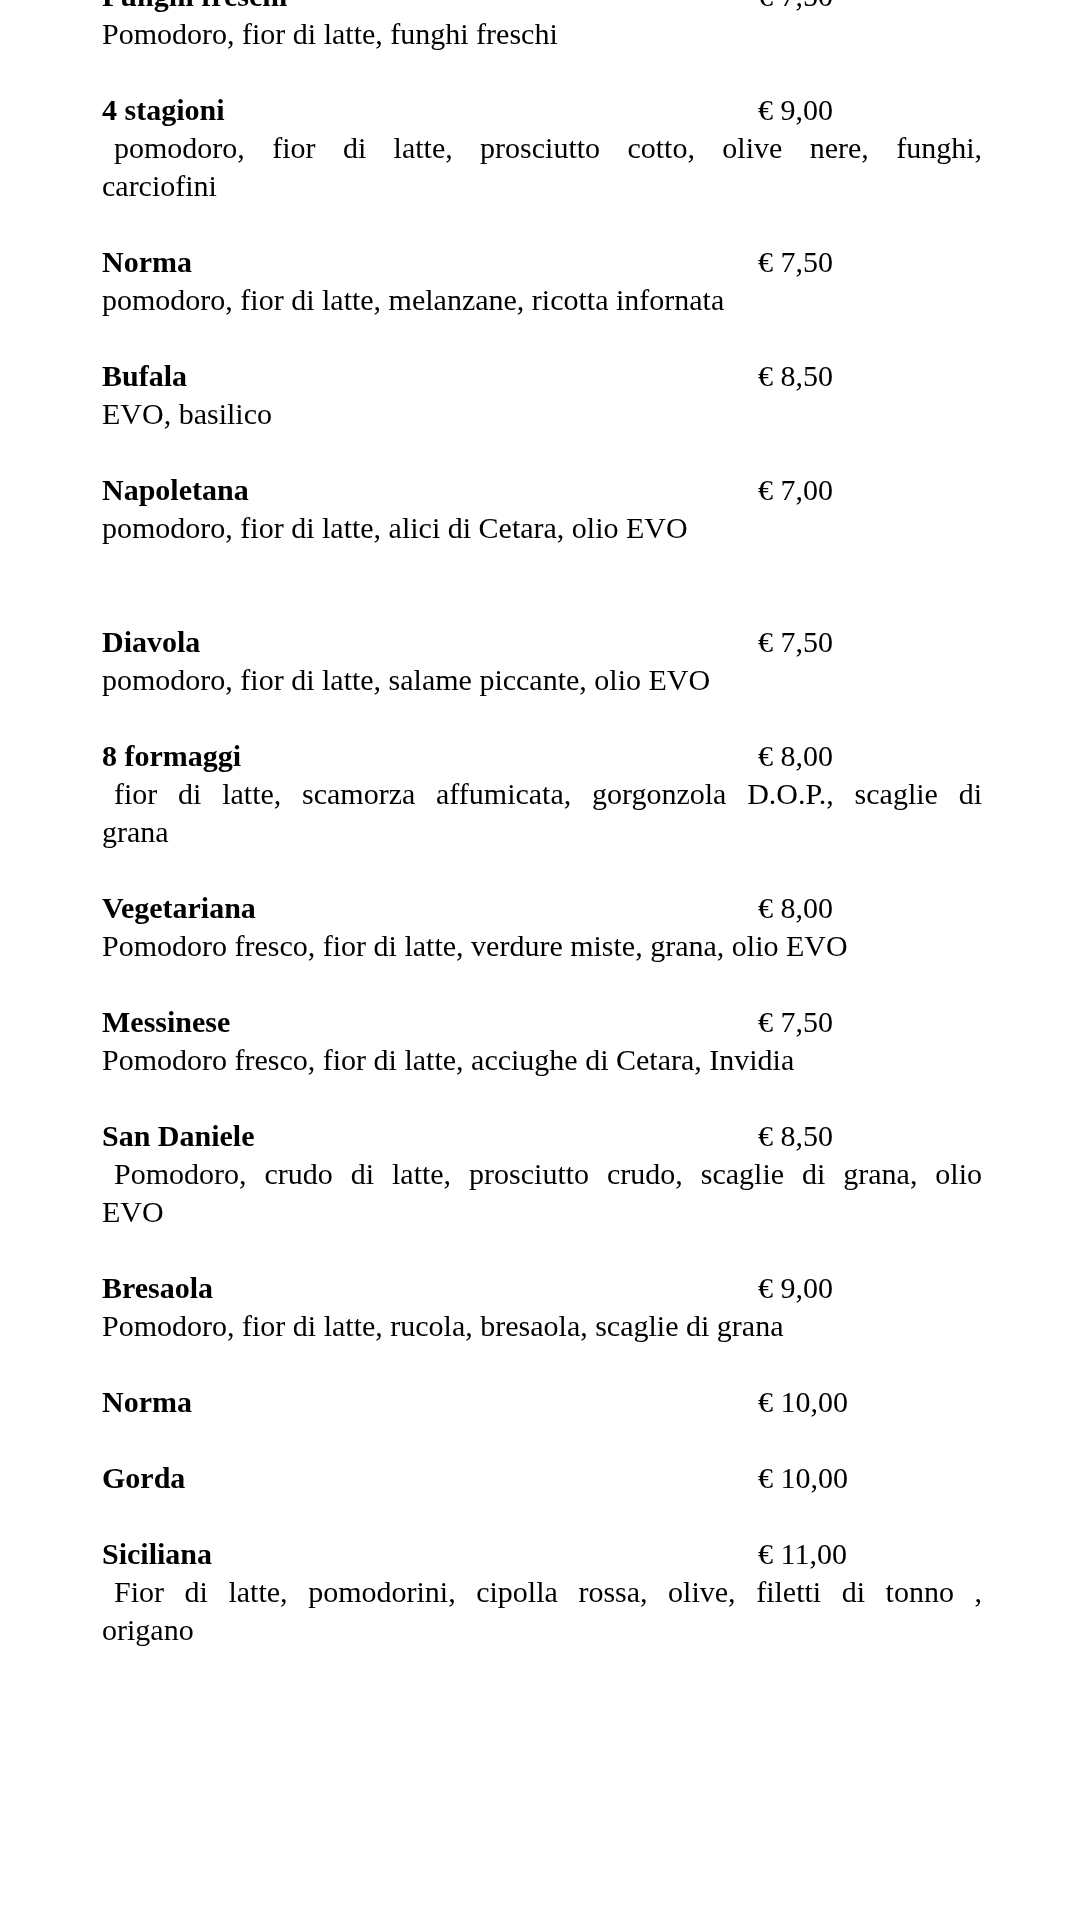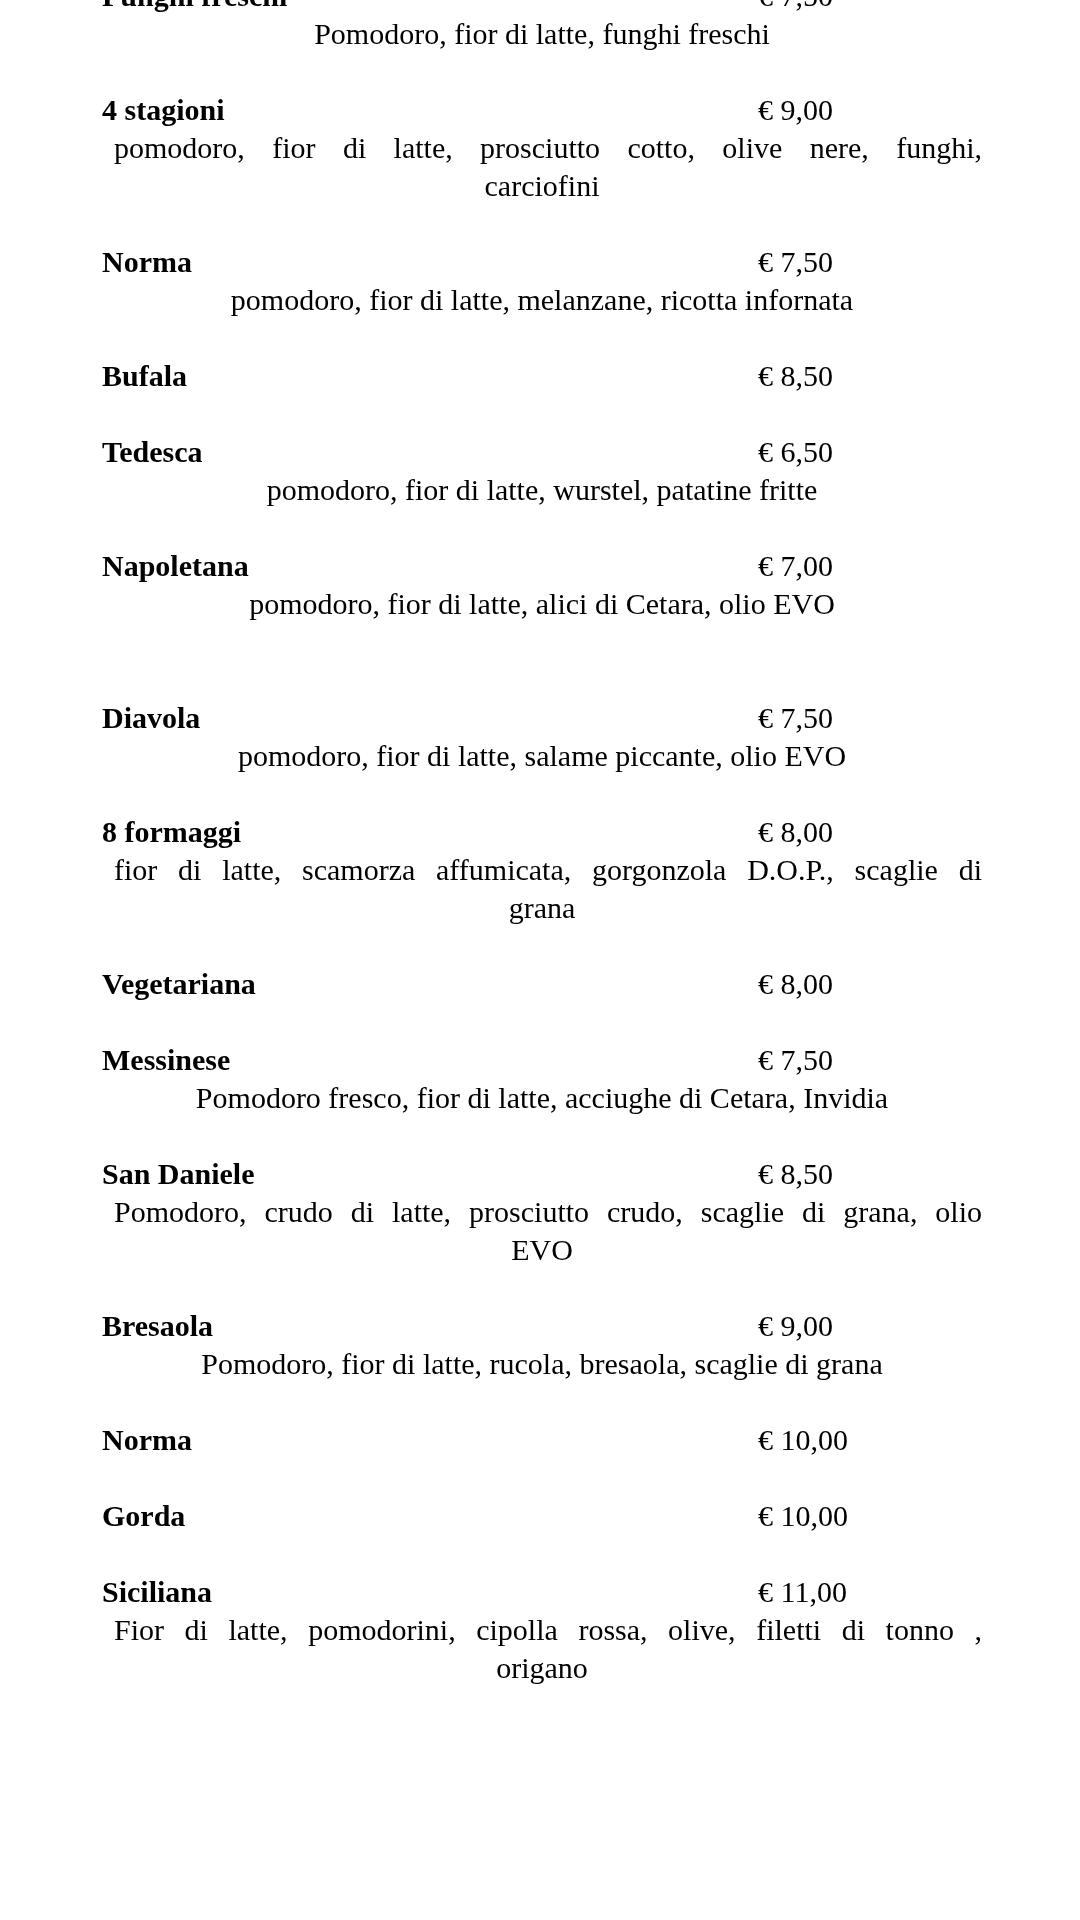--- a/index.html
+++ b/index.html
@@ -12,21 +12,21 @@
   }
   .menu {
     margin: -23px 98px 0 102px;   
     font-size: 30px;
     line-height: 38px;
   }
   .item { margin-bottom: 38px; }          
   .item.double-gap { margin-bottom: 76px; } 
   .title-row { position: relative; font-weight: bold; }
   .price { position: absolute; left: 656px; top: 0; font-weight: normal; }
-  .desc-line { text-align: center; }
+  .desc-line { text-align: left; }
   .desc-line.just { text-align: justify; text-align-last: justify; margin-left: 12px; }
 </style>
 </head>
 <body>
 
 <div class="menu">
 
   <div class="item">
     <div class="title-row">
       <span>Funghi freschi</span>
@@ -50,29 +50,23 @@
       <span class="price">€ 7,50</span>
     </div>
     <div class="desc-line">pomodoro, fior di latte, melanzane, ricotta infornata</div>
   </div>
 
   <div class="item">
     <div class="title-row">
       <span>Bufala</span>
       <span class="price">€ 8,50</span>
     </div>
+    <div class="desc-line">EVO, basilico</div>
   </div>
 
-  <div class="item">
-    <div class="title-row">
-      <span>Tedesca</span>
-      <span class="price">€ 6,50</span>
-    </div>
-    <div class="desc-line">pomodoro, fior di latte, wurstel, patatine fritte</div>
-  </div>
 
   <div class="item double-gap">
     <div class="title-row">
       <span>Napoletana</span>
       <span class="price">€ 7,00</span>
     </div>
     <div class="desc-line">pomodoro, fior di latte, alici di Cetara, olio EVO</div>
   </div>
 
   <div class="item">
@@ -90,20 +84,21 @@
     </div>
     <div class="desc-line just">fior di latte, scamorza affumicata, gorgonzola D.O.P., scaglie di</div>
     <div class="desc-line">grana</div>
   </div>
 
   <div class="item">
     <div class="title-row">
       <span>Vegetariana</span>
       <span class="price">€ 8,00</span>
     </div>
+    <div class="desc-line">Pomodoro fresco, fior di latte, verdure miste, grana, olio EVO</div>
   </div>
 
   <div class="item">
     <div class="title-row">
       <span>Messinese</span>
       <span class="price">€ 7,50</span>
     </div>
     <div class="desc-line">Pomodoro fresco, fior di latte, acciughe di Cetara, Invidia</div>
   </div>
 

